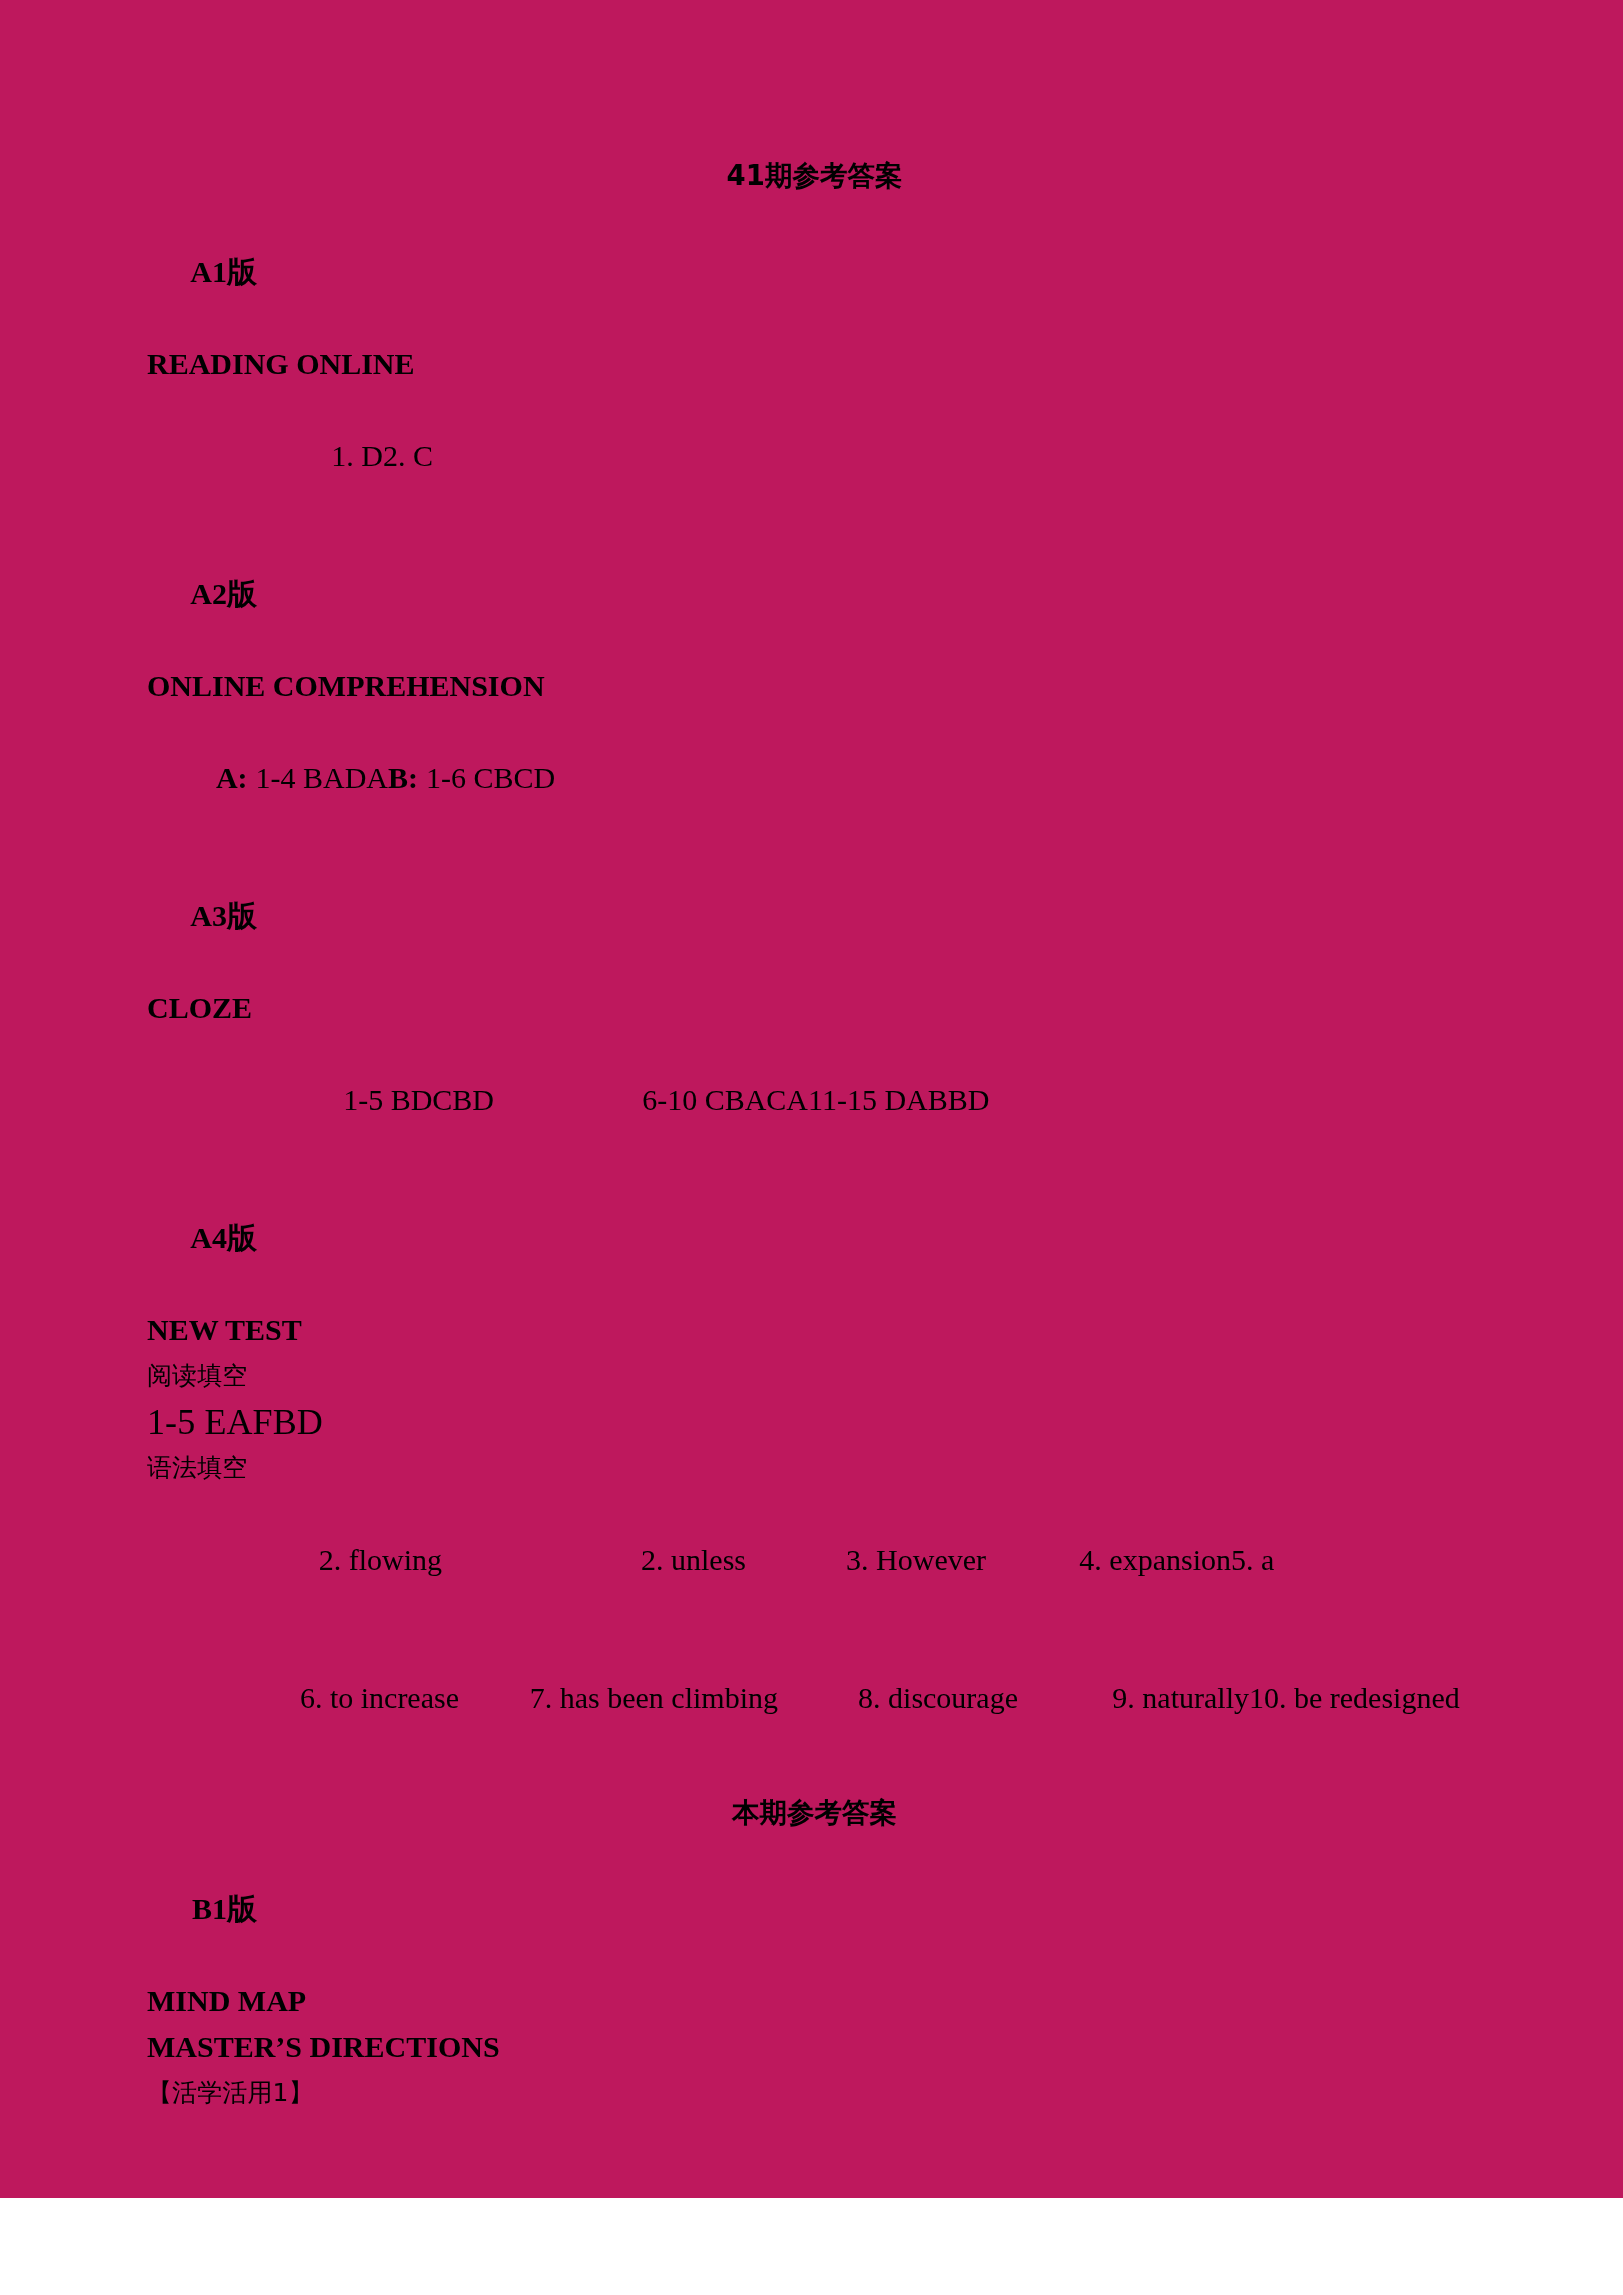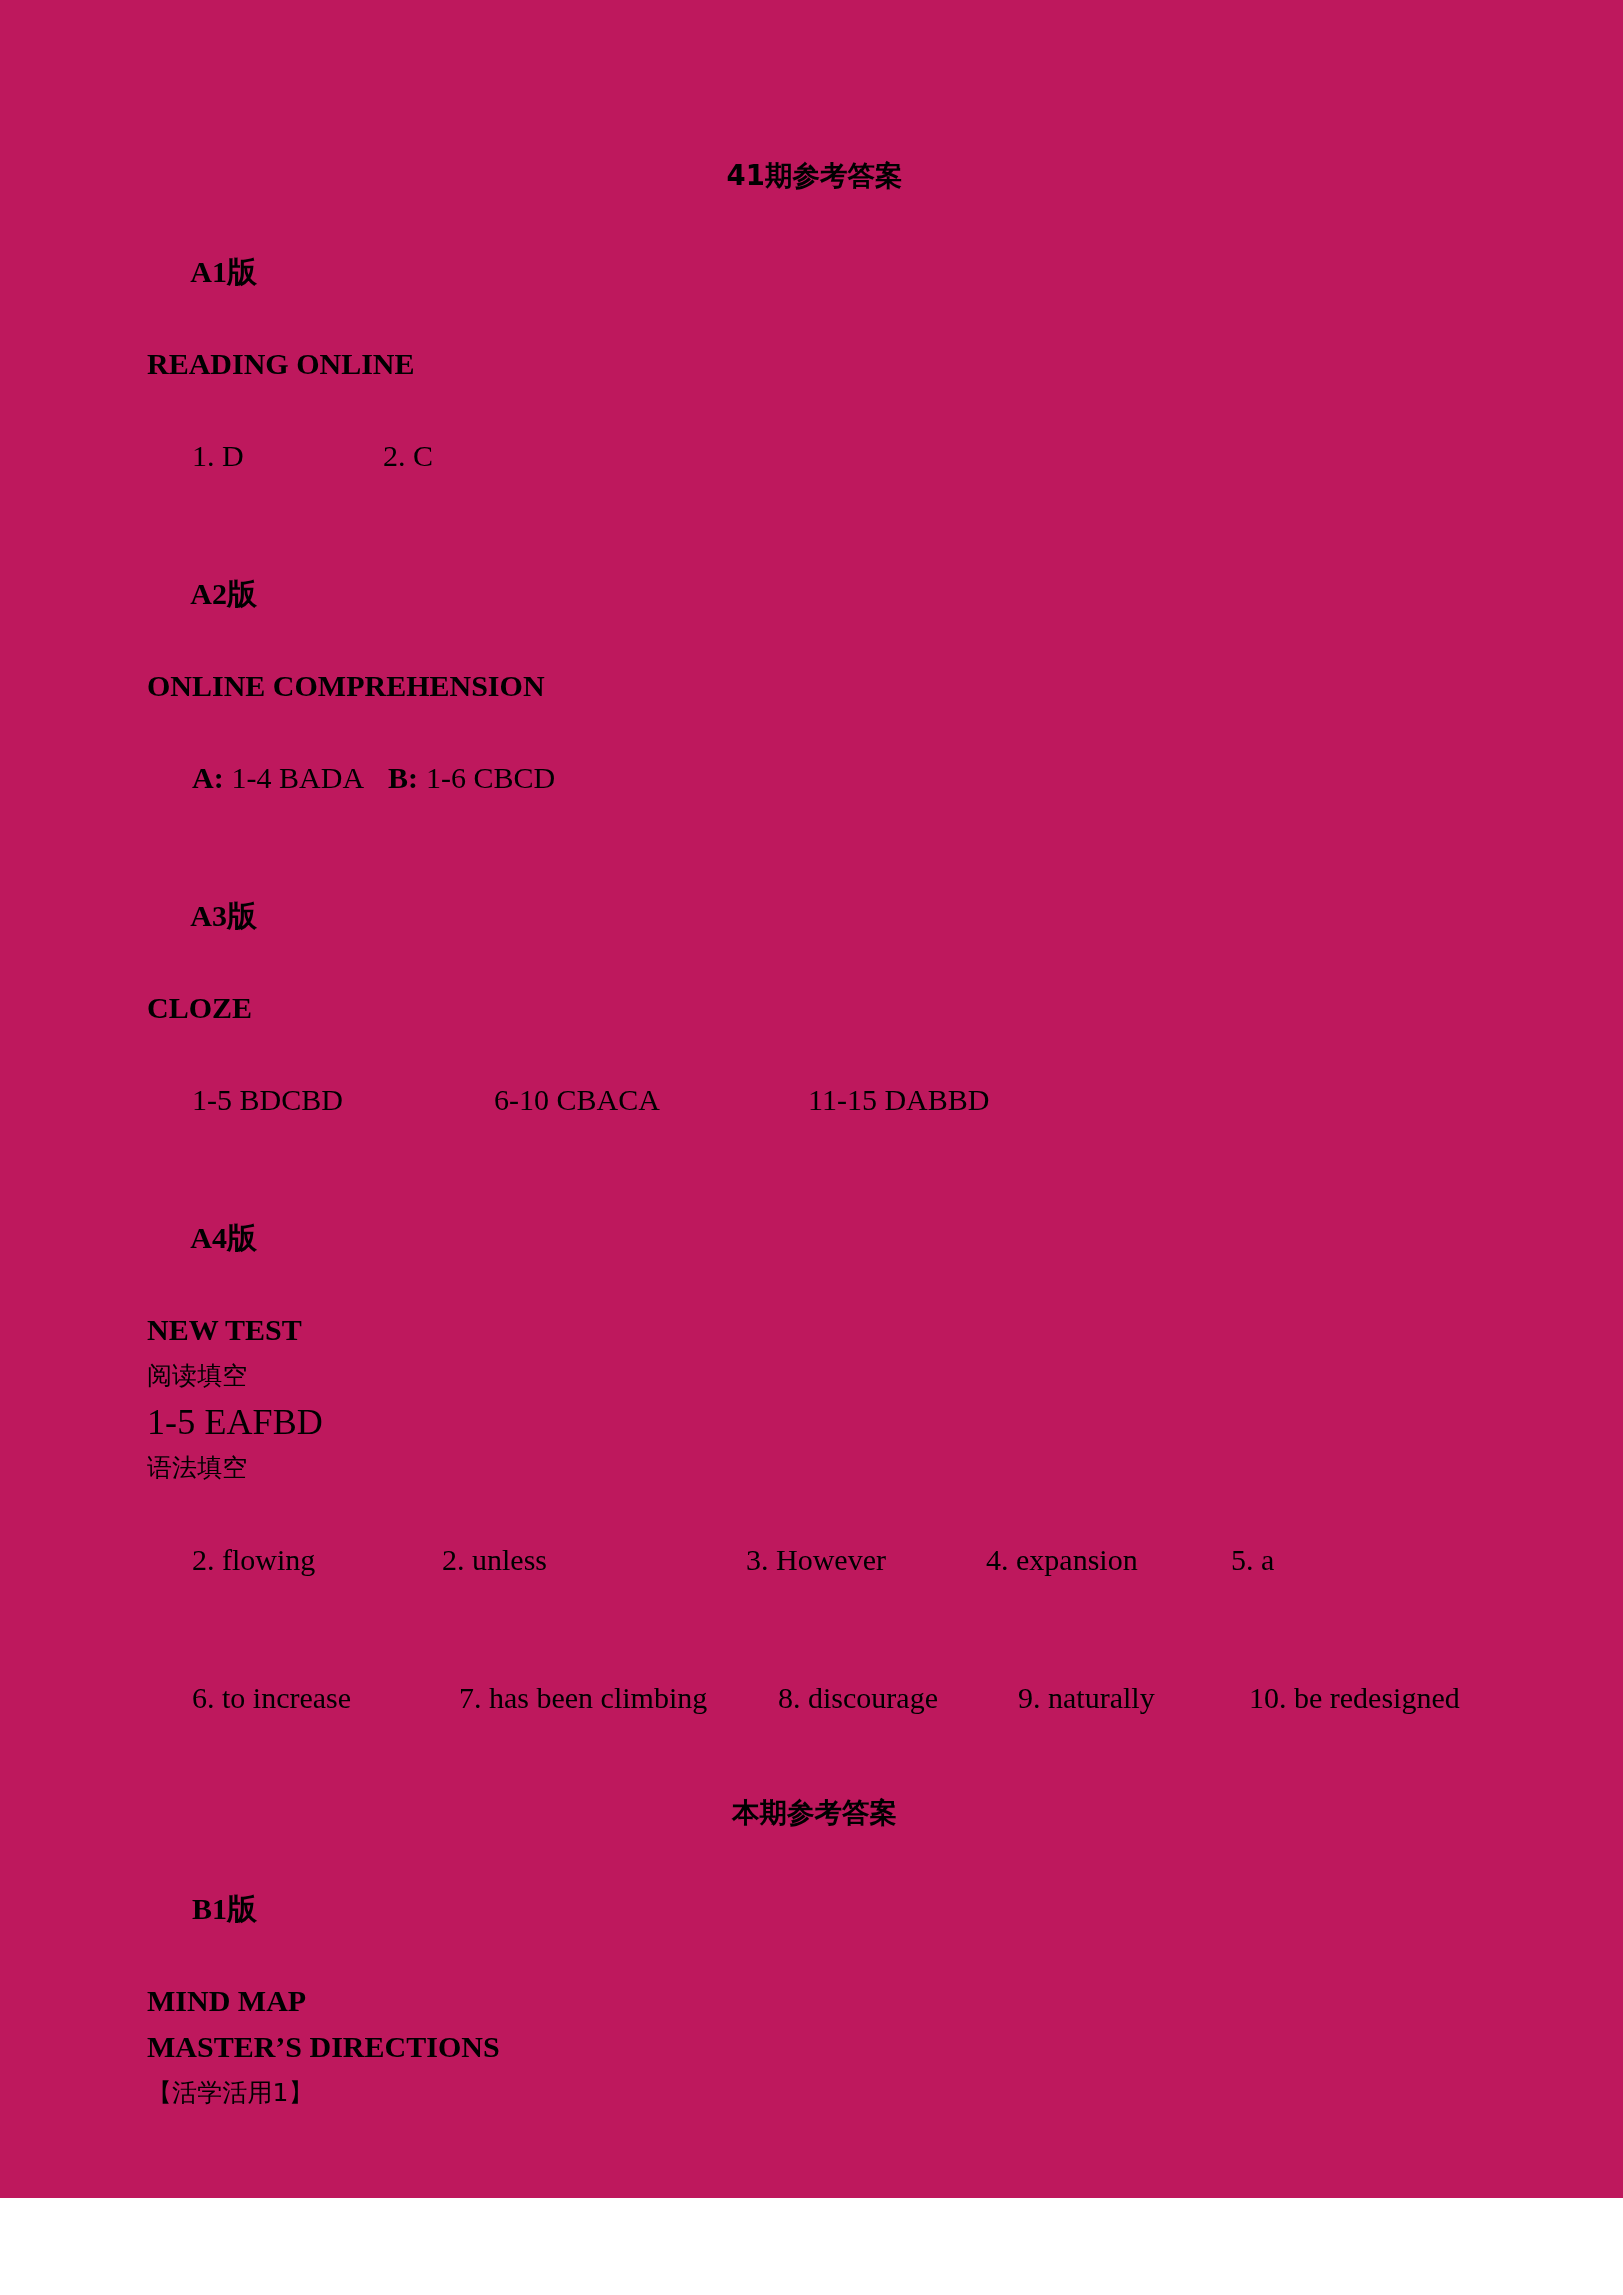--- a/index.html
+++ b/index.html
@@ -60,20 +60,21 @@
   .gap-lg { height: 22.6px; }
   
   .ansrow {
     font-size: 30px;
     line-height: 46px;
     white-space: pre;
   }
   .ansrow .cell {
     display: inline-block;
     vertical-align: baseline;
+    text-align: right;
   }
 </style>
 </head>
 <body>
 
 <div class="page">
   <div class="content">
 
     <div class="title-line cn-bold">41期参考答案</div>
 

